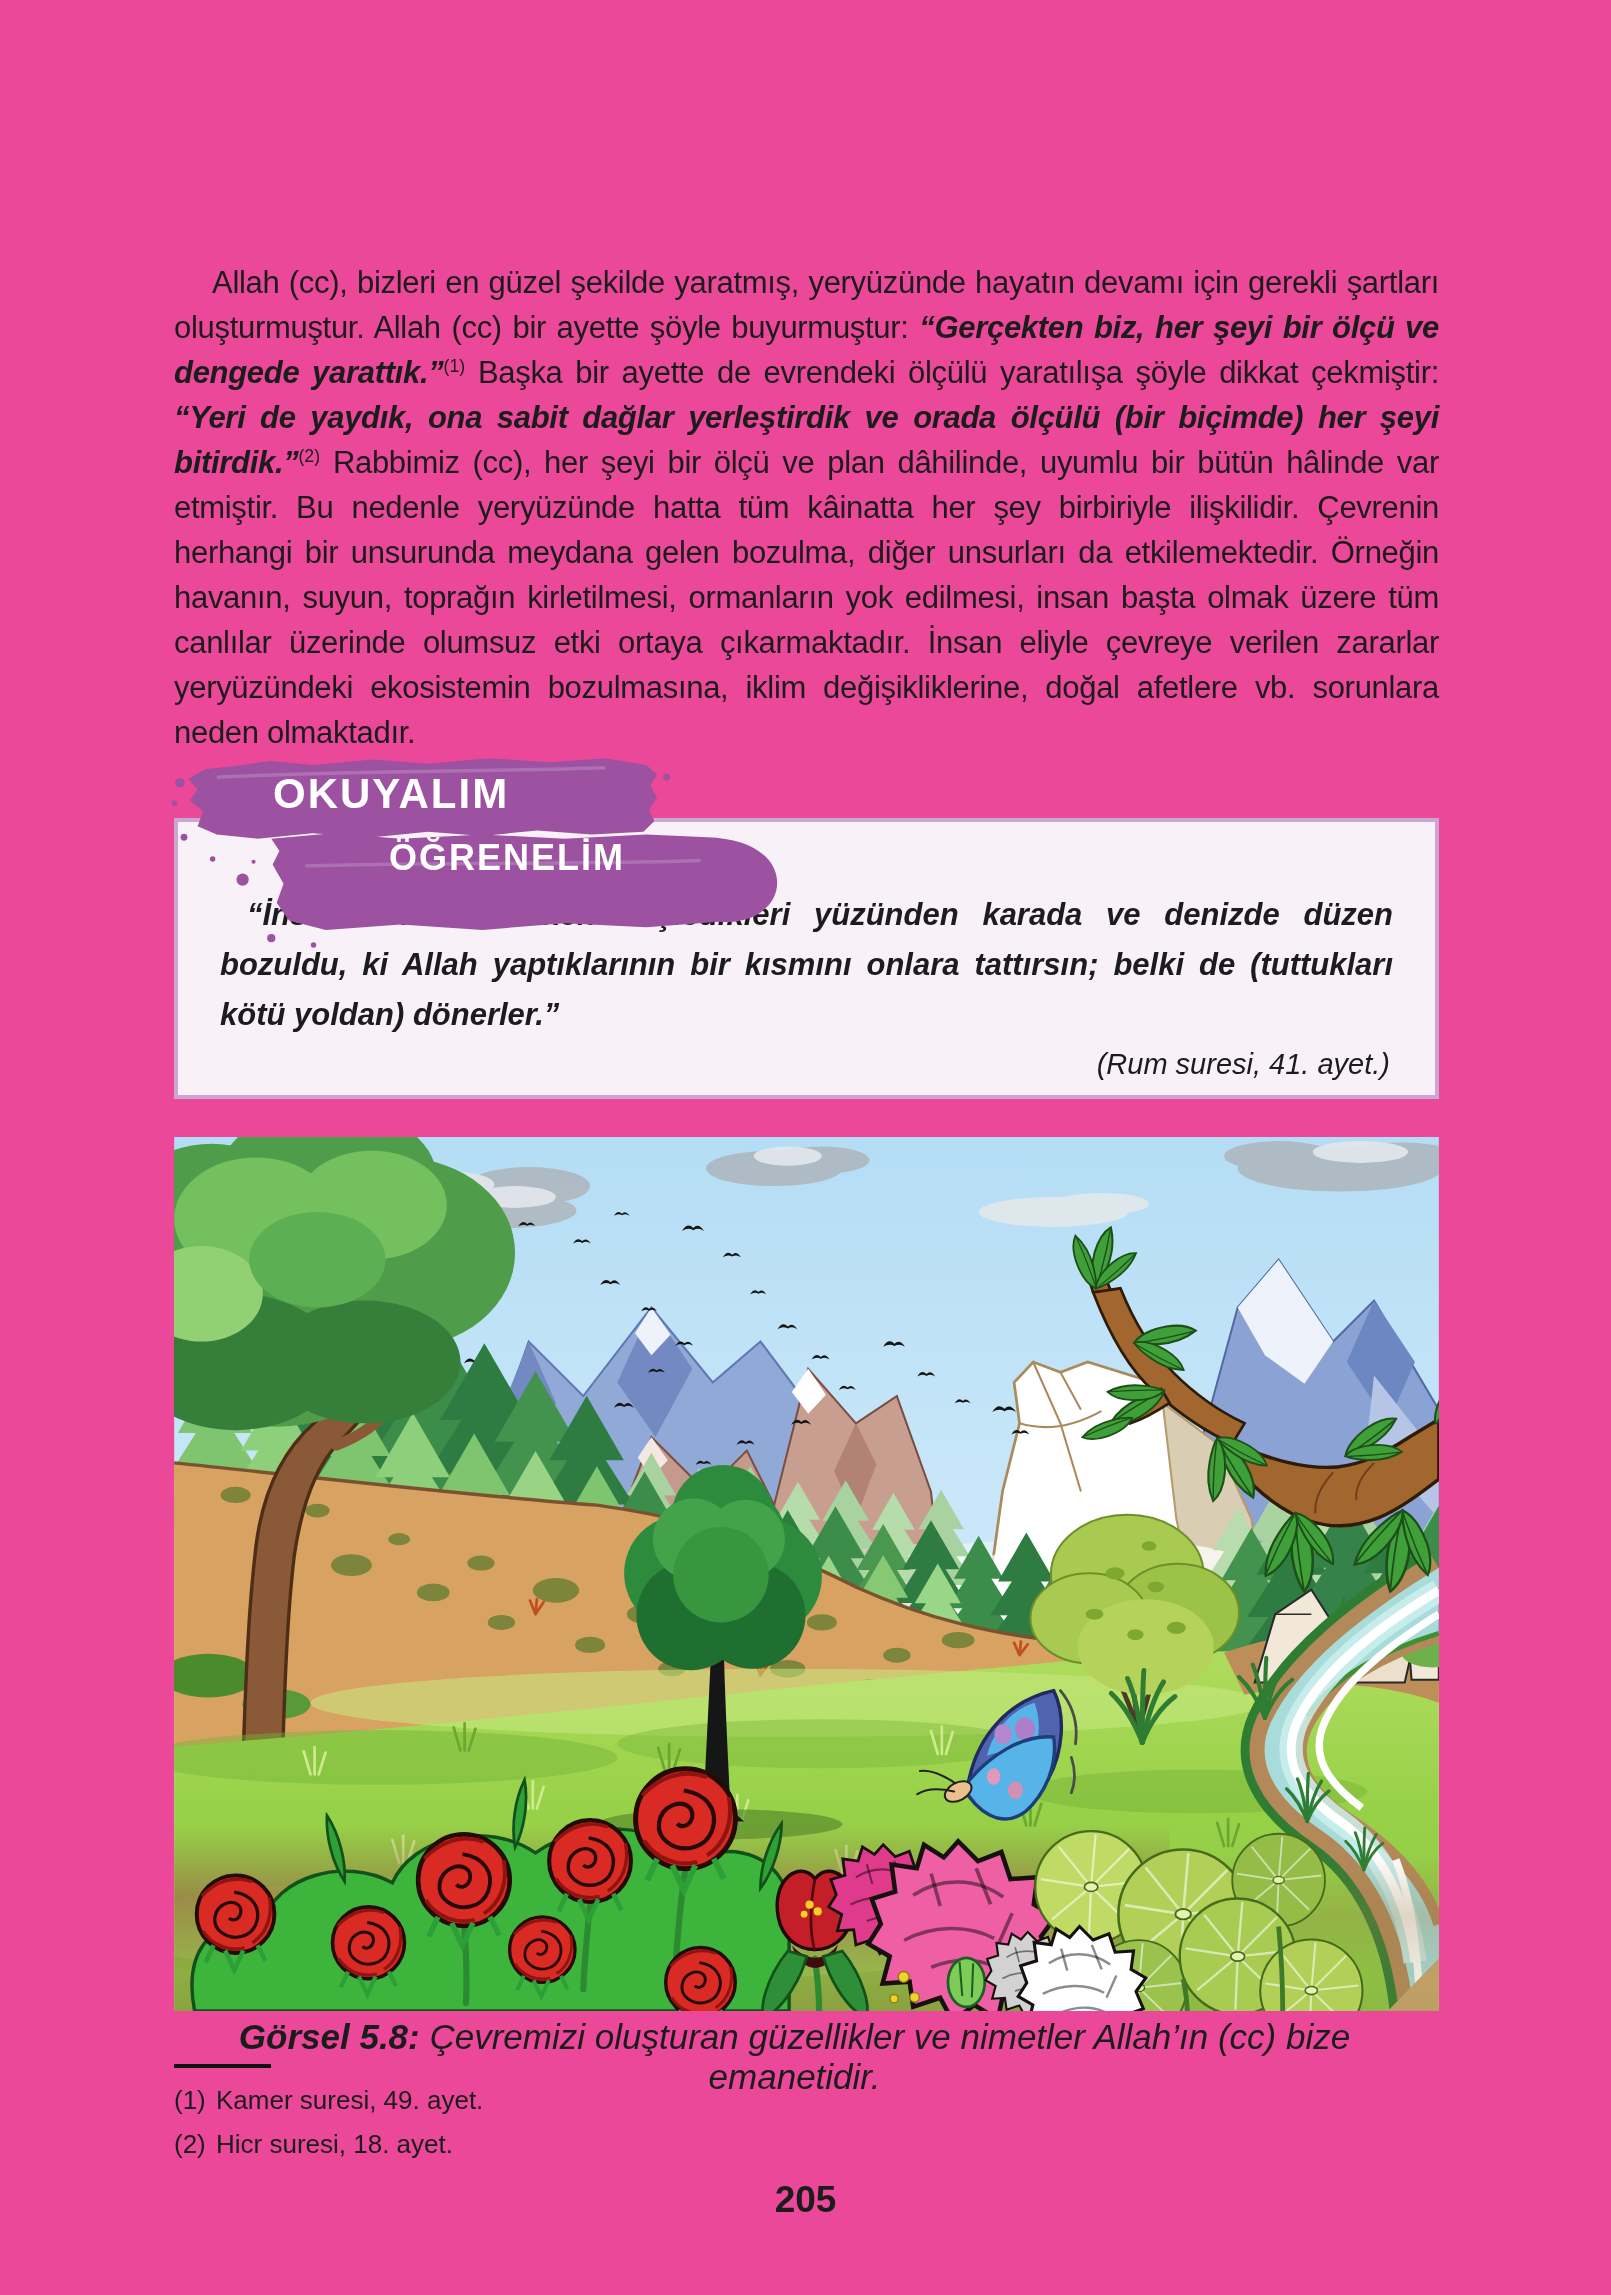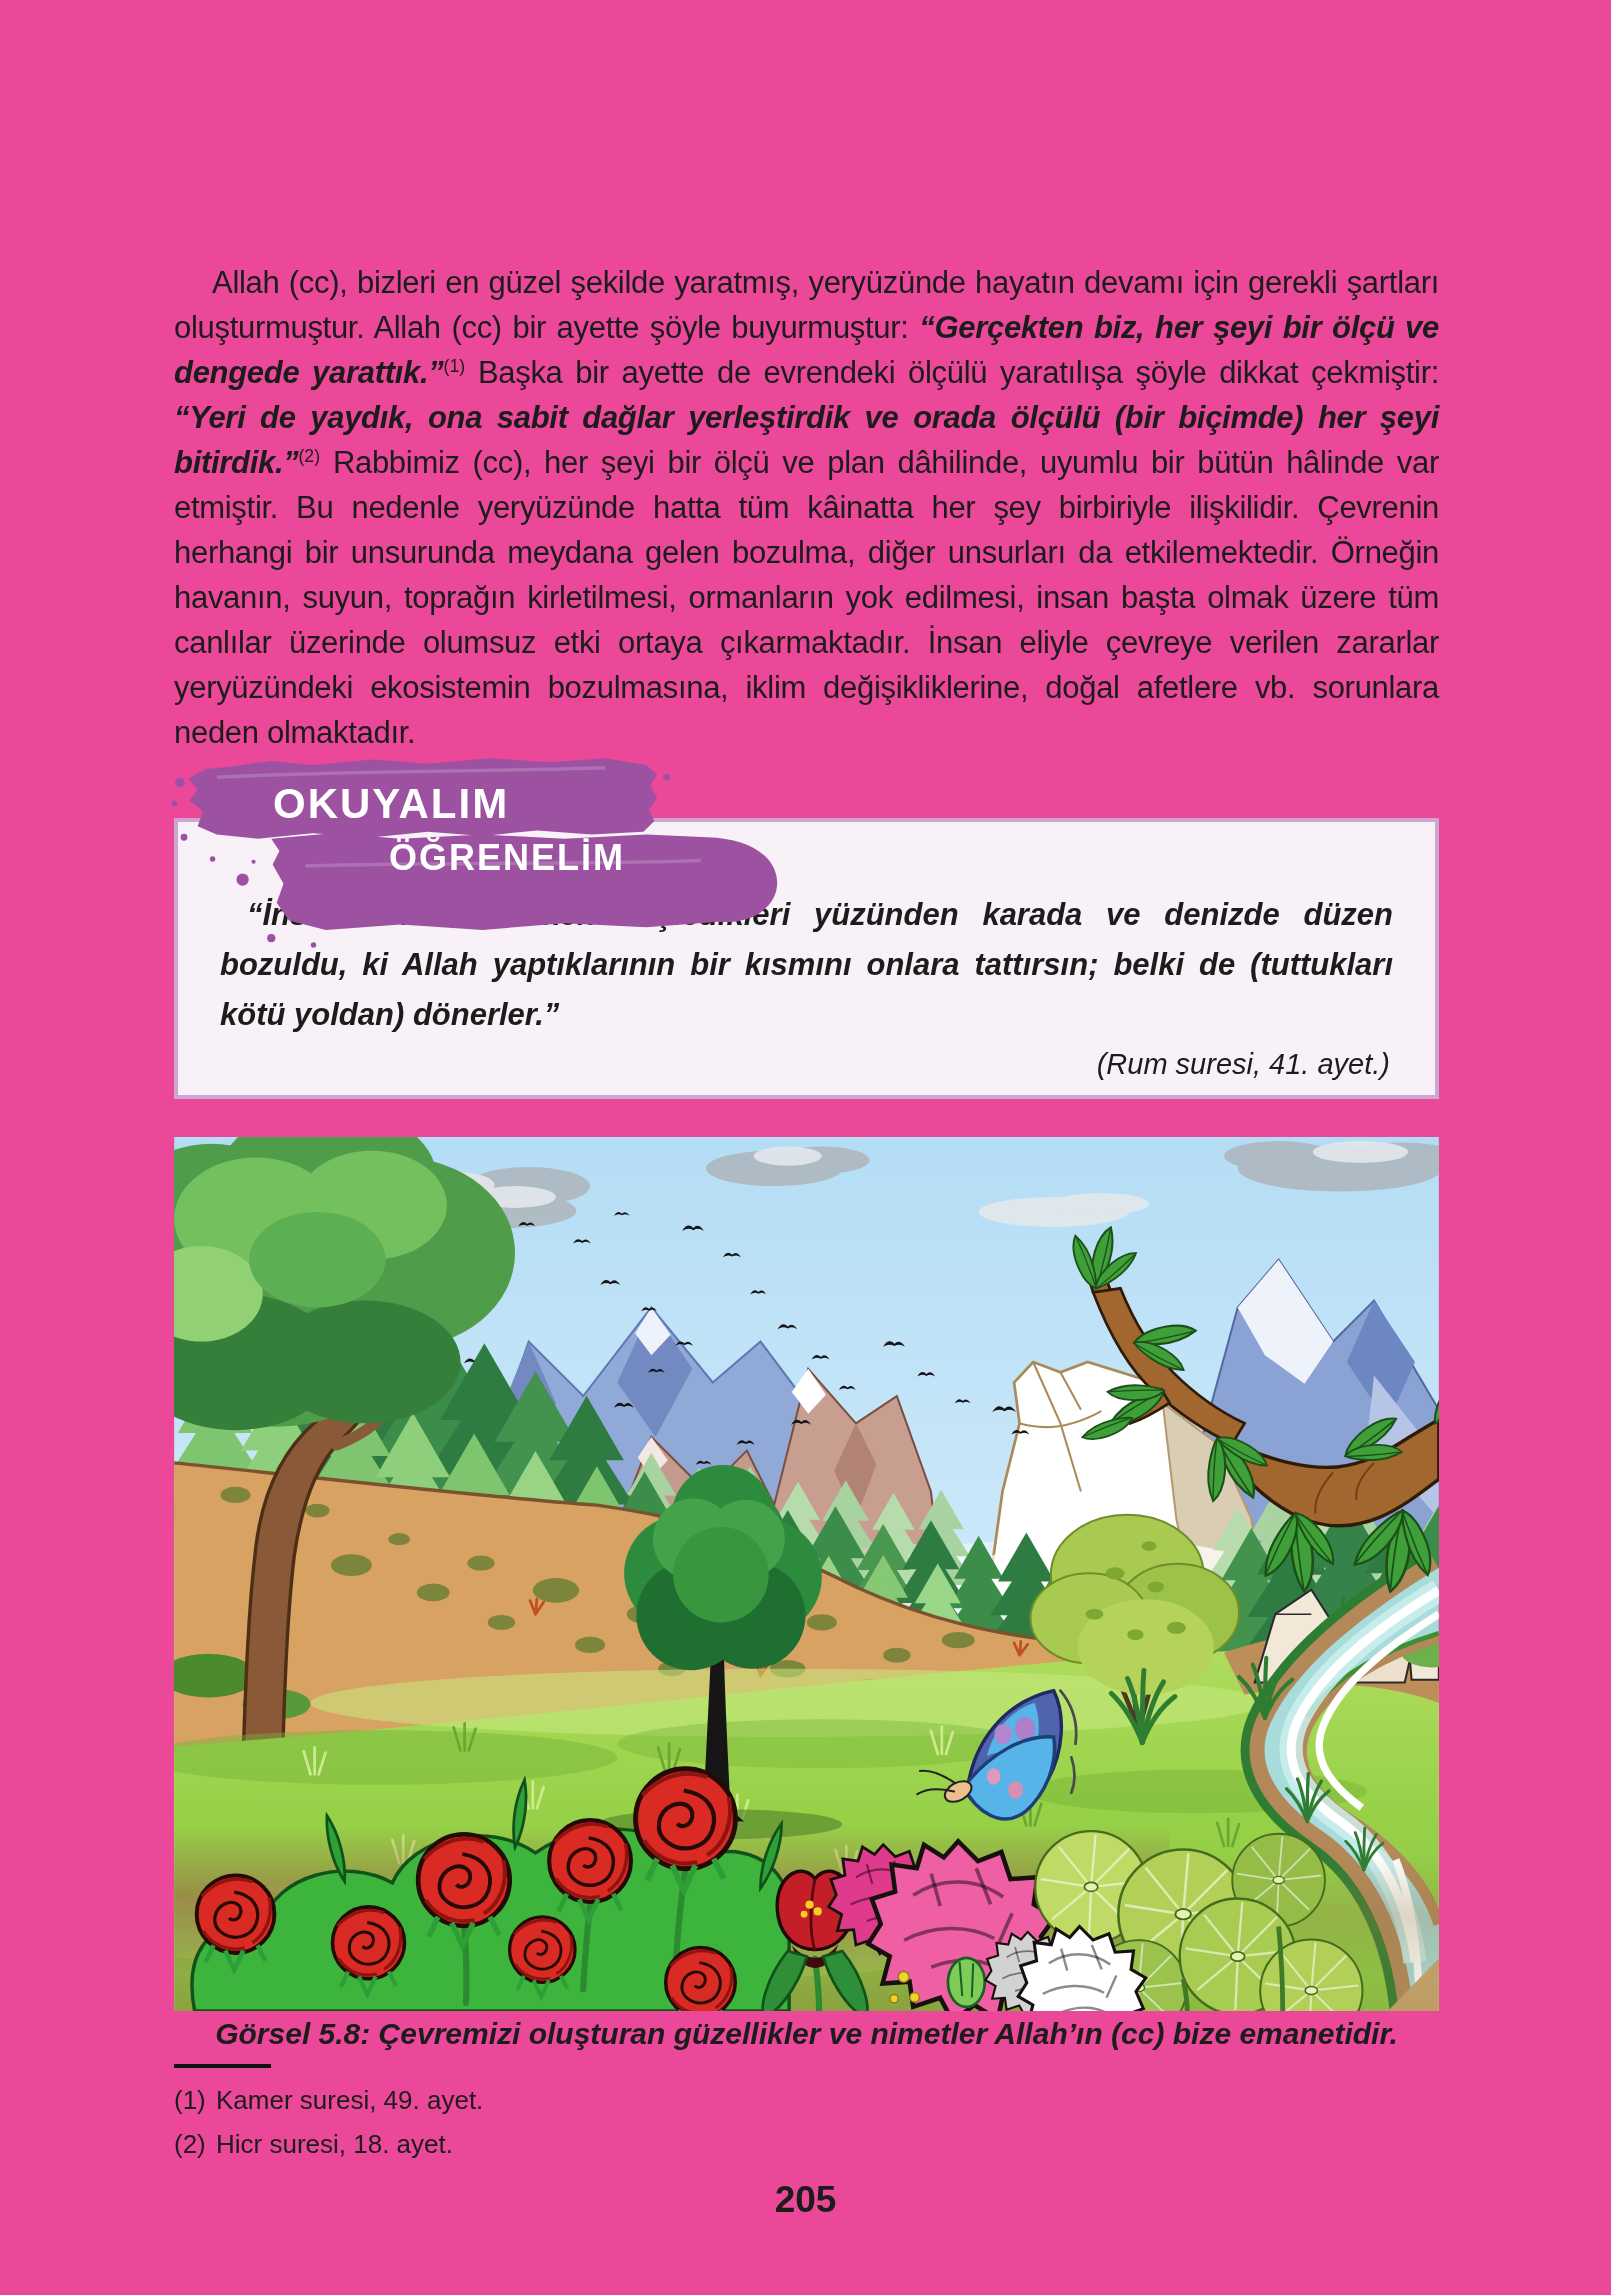--- a/index.html
+++ b/index.html
@@ -6,32 +6,32 @@
   .page{position:relative;width:1611px;height:2295px;background:#ec4899;overflow:hidden;
         font-family:"Liberation Sans",sans-serif;color:#1c1c1c;}
   
   .intro{position:absolute;left:174px;top:229px;width:1265px;font-size:31px;line-height:45px;
          text-align:justify;text-indent:38px;letter-spacing:-0.3px;}
   .intro .q{font-weight:bold;font-style:italic;}
   .intro sup{font-size:17.7px;line-height:0;vertical-align:super;letter-spacing:0;}
   
   .badge{position:absolute;left:169px;top:735px;width:634px;height:225px;z-index:3;}
   .badge svg{position:absolute;left:0;top:0;}
-  .badge .l1{position:absolute;left:104px;top:45px;font-size:42px;font-weight:bold;color:#ffffff;letter-spacing:2px;}
+  .badge .l1{position:absolute;left:104px;top:35px;font-size:42px;font-weight:bold;color:#ffffff;letter-spacing:2px;}
   .badge .l2{position:absolute;left:220px;top:102px;font-size:36px;font-weight:bold;color:#ffffff;letter-spacing:2px;}
   
   .qbox{position:absolute;left:174px;top:818px;width:1265px;height:281px;box-sizing:border-box;
         border:4.1px solid #cba6d2;background:#f9f1f8;z-index:1;}
   .qbox .quote{margin:68px 42px 0 42px;font-size:31px;line-height:50px;font-weight:bold;font-style:italic;
                text-align:justify;text-indent:27px;}
   .qbox .attr{margin:8.2px 45px 0 0;text-align:right;font-style:italic;font-size:29px;}
   
   .figure{position:absolute;left:174px;top:1137px;width:1265px;height:874px;overflow:hidden;}
   .figure svg{display:block;}
-  .caption{position:absolute;left:174px;top:2017px;width:1265px;text-align:center;font-size:30px;font-style:italic;font-weight:bold;}
+  .caption{position:absolute;left:162px;top:2017px;width:1265px;text-align:center;font-size:35px;font-style:italic;}
   .caption b{font-style:italic;}
   
   .fnrule{position:absolute;left:174px;top:2064px;width:97px;height:4.1px;background:#111;}
   .fns{position:absolute;left:174px;top:2078px;width:954px;font-size:26px;}
   .fn{display:flex;line-height:44px;}
   .fn .m{width:42px;flex:0 0 42px;}
   .pagenum{position:absolute;left:0;top:2179px;width:1611px;text-align:center;font-size:37px;font-weight:bold;}
 </style>
 </head>
 <body>

